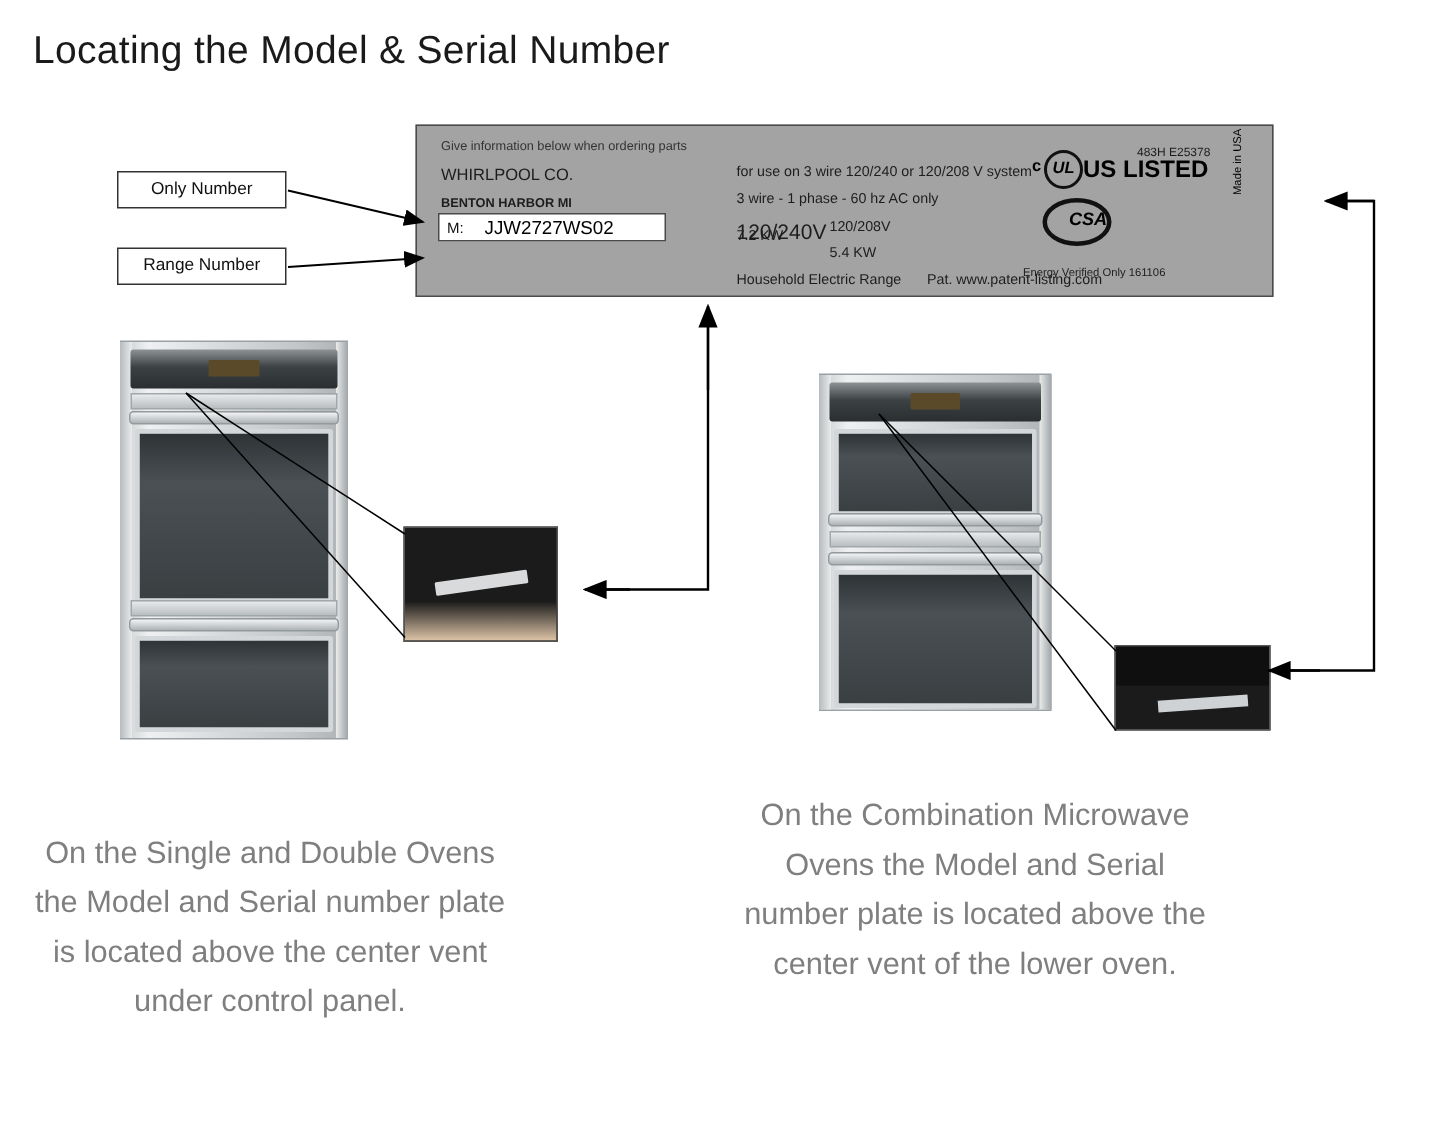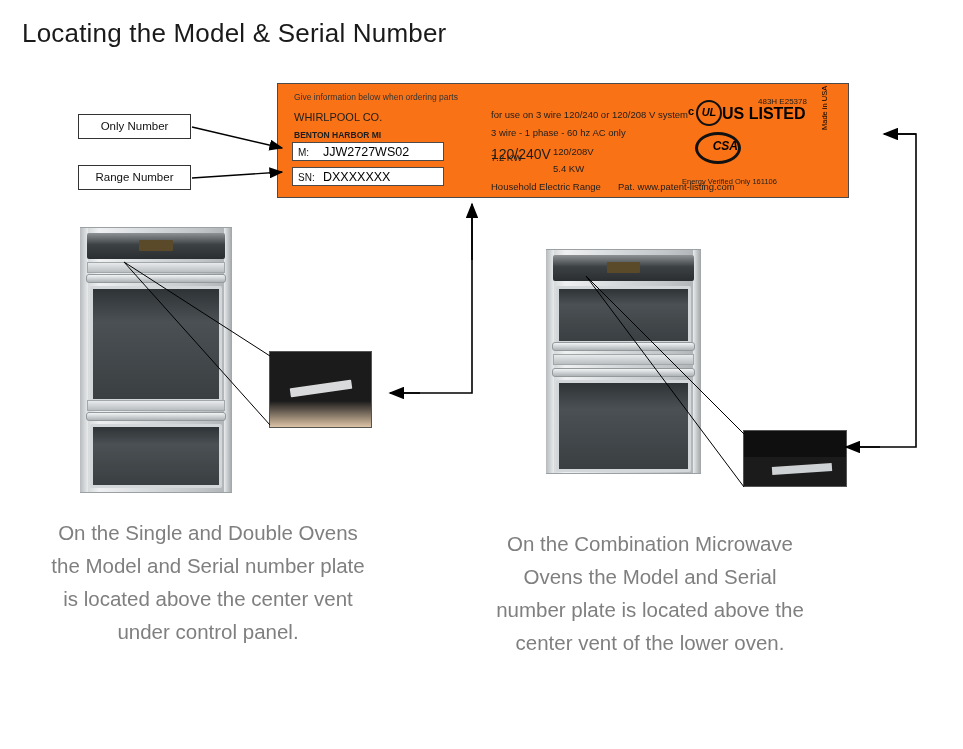--- a/index.html
+++ b/index.html
@@ -26,21 +26,21 @@
   }
 
   
   #rating-plate {
     position: absolute;
     left: 277px;
     top: 83px;
     width: 572px;
     height: 115px;
     border: 1px solid #4a4a4a;
-    background: #f97316;
+    background: #a3a3a3;
     box-sizing: border-box;
   }
   .plate-text {
     position: absolute;
     color: #1d1d1d;
     white-space: nowrap;
   }
   #plate-head {
     left: 16px; top: 8px; font-size: 8.5px; color: #333;
   }
@@ -140,21 +140,21 @@
   #callout-serial { left: 78px; top: 165px; width: 113px; }
 
   
   .caption {
     position: absolute;
     color: #7f7f7f;
     font-size: 20.5px;
     line-height: 33px;
     text-align: center;
   }
-  #caption-left { left: 20px; top: 516px; width: 320px; margin-left: 28px; }
+  #caption-left { left: 20px; top: 552px; width: 320px; }
   #caption-right { left: 490px; top: 527px; width: 320px; }
 
   
   .oven {
     position: absolute;
     background: linear-gradient(90deg,#c9ccce 0%,#eef0f1 12%,#d7dadc 45%,#c2c6c8 78%,#aeb2b5 100%);
     border: 1px solid #9aa0a3;
     box-sizing: border-box;
   }
   #oven-double { left: 80px; top: 227px; width: 152px; height: 266px; }
@@ -230,24 +230,20 @@
 <div class="callout-box" id="callout-serial">Range Number</div>
 
 <div id="rating-plate">
   <div class="plate-text" id="plate-head">Give information below when ordering parts</div>
   <div class="plate-text" id="plate-co">WHIRLPOOL CO.</div>
   <div class="plate-text" id="plate-city">BENTON HARBOR MI</div>
 
   <div class="plate-field" id="field-model">
     <span class="fk">M:</span>
     <span class="fv">JJW2727WS02</span>
-  </div>
-  <div class="plate-field" id="field-serial">
-    <span class="fk">SN:</span>
-    <span class="fv">DXXXXXXX</span>
   </div>
 
   <div class="plate-text" id="plate-c2">for use on 3 wire 120/240 or 120/208 V system</div>
   <div class="plate-text" id="plate-c2b">3 wire - 1 phase - 60 hz AC only</div>
   <div class="plate-text" id="plate-v1">120/240V</div>
   <div class="plate-text" id="plate-v2">120/208V</div>
   <div class="plate-text" id="plate-kw1">7.2 KW</div>
   <div class="plate-text" id="plate-kw2">5.4 KW</div>
   <div class="plate-text" id="plate-type">Household Electric Range</div>
   <div class="plate-text" id="plate-pat">Pat. www.patent-listing.com</div>

